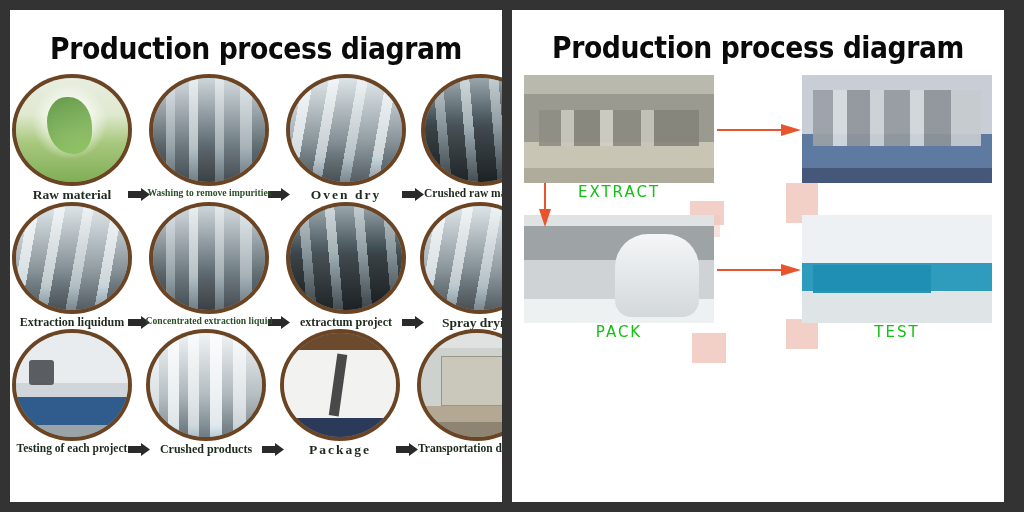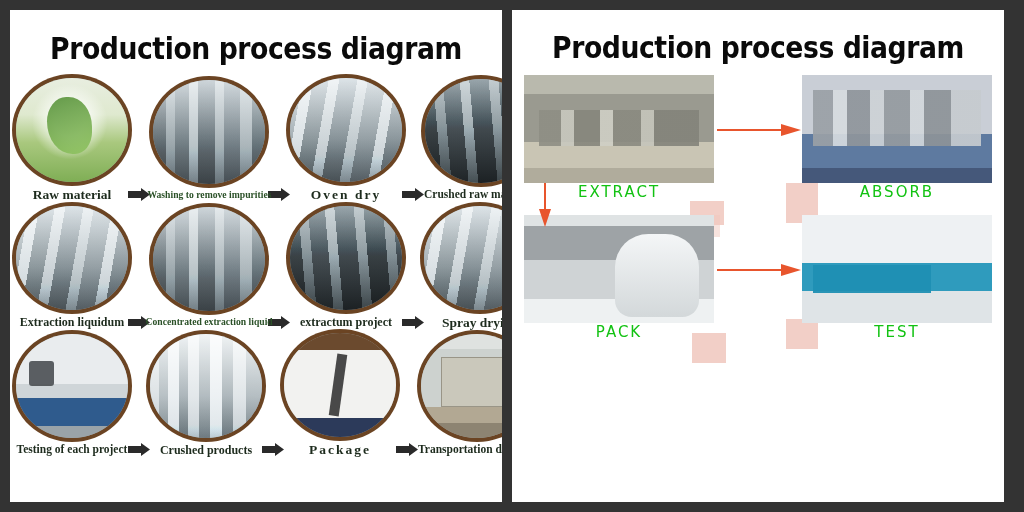--- a/index.html
+++ b/index.html
@@ -26,21 +26,21 @@
     letter-spacing:-0.5px;
     transform:scaleX(0.86);
   }
   .title-left{font-size:31px;margin-top:20px;}
   .title-right{font-size:31px;margin-top:19px;}
 
   
   .rows{margin-top:12px;}
   .row{
     display:flex;
-    align-items:center;
+    align-items:flex-start;
     justify-content:space-between;
     padding:0 6px;
     margin-bottom:4px;
   }
   .cell{
     width:118px;
     display:flex;
     flex-direction:column;
     align-items:center;
   }
@@ -329,21 +329,20 @@
 
       <div class="gridrow">
         <div class="tile tile-l">
           <div class="photo r-extract"></div>
         </div>
         <div class="glabel glabel-l">EXTRACT</div>
 
         <div class="tile tile-r">
           <div class="photo r-absorb"></div>
         </div>
-        <div class="glabel glabel-r">ABSORB</div>
 
         <div class="arr" style="left:193px;top:48px;">
           <svg width="84" height="14" viewBox="0 0 84 14">
             <line x1="0" y1="7" x2="66" y2="7" stroke="#e8552d" stroke-width="2"></line>
             <path d="M64 1 L84 7 L64 13 Z" fill="#e8552d"></path>
           </svg>
         </div>
       </div>
 
 

